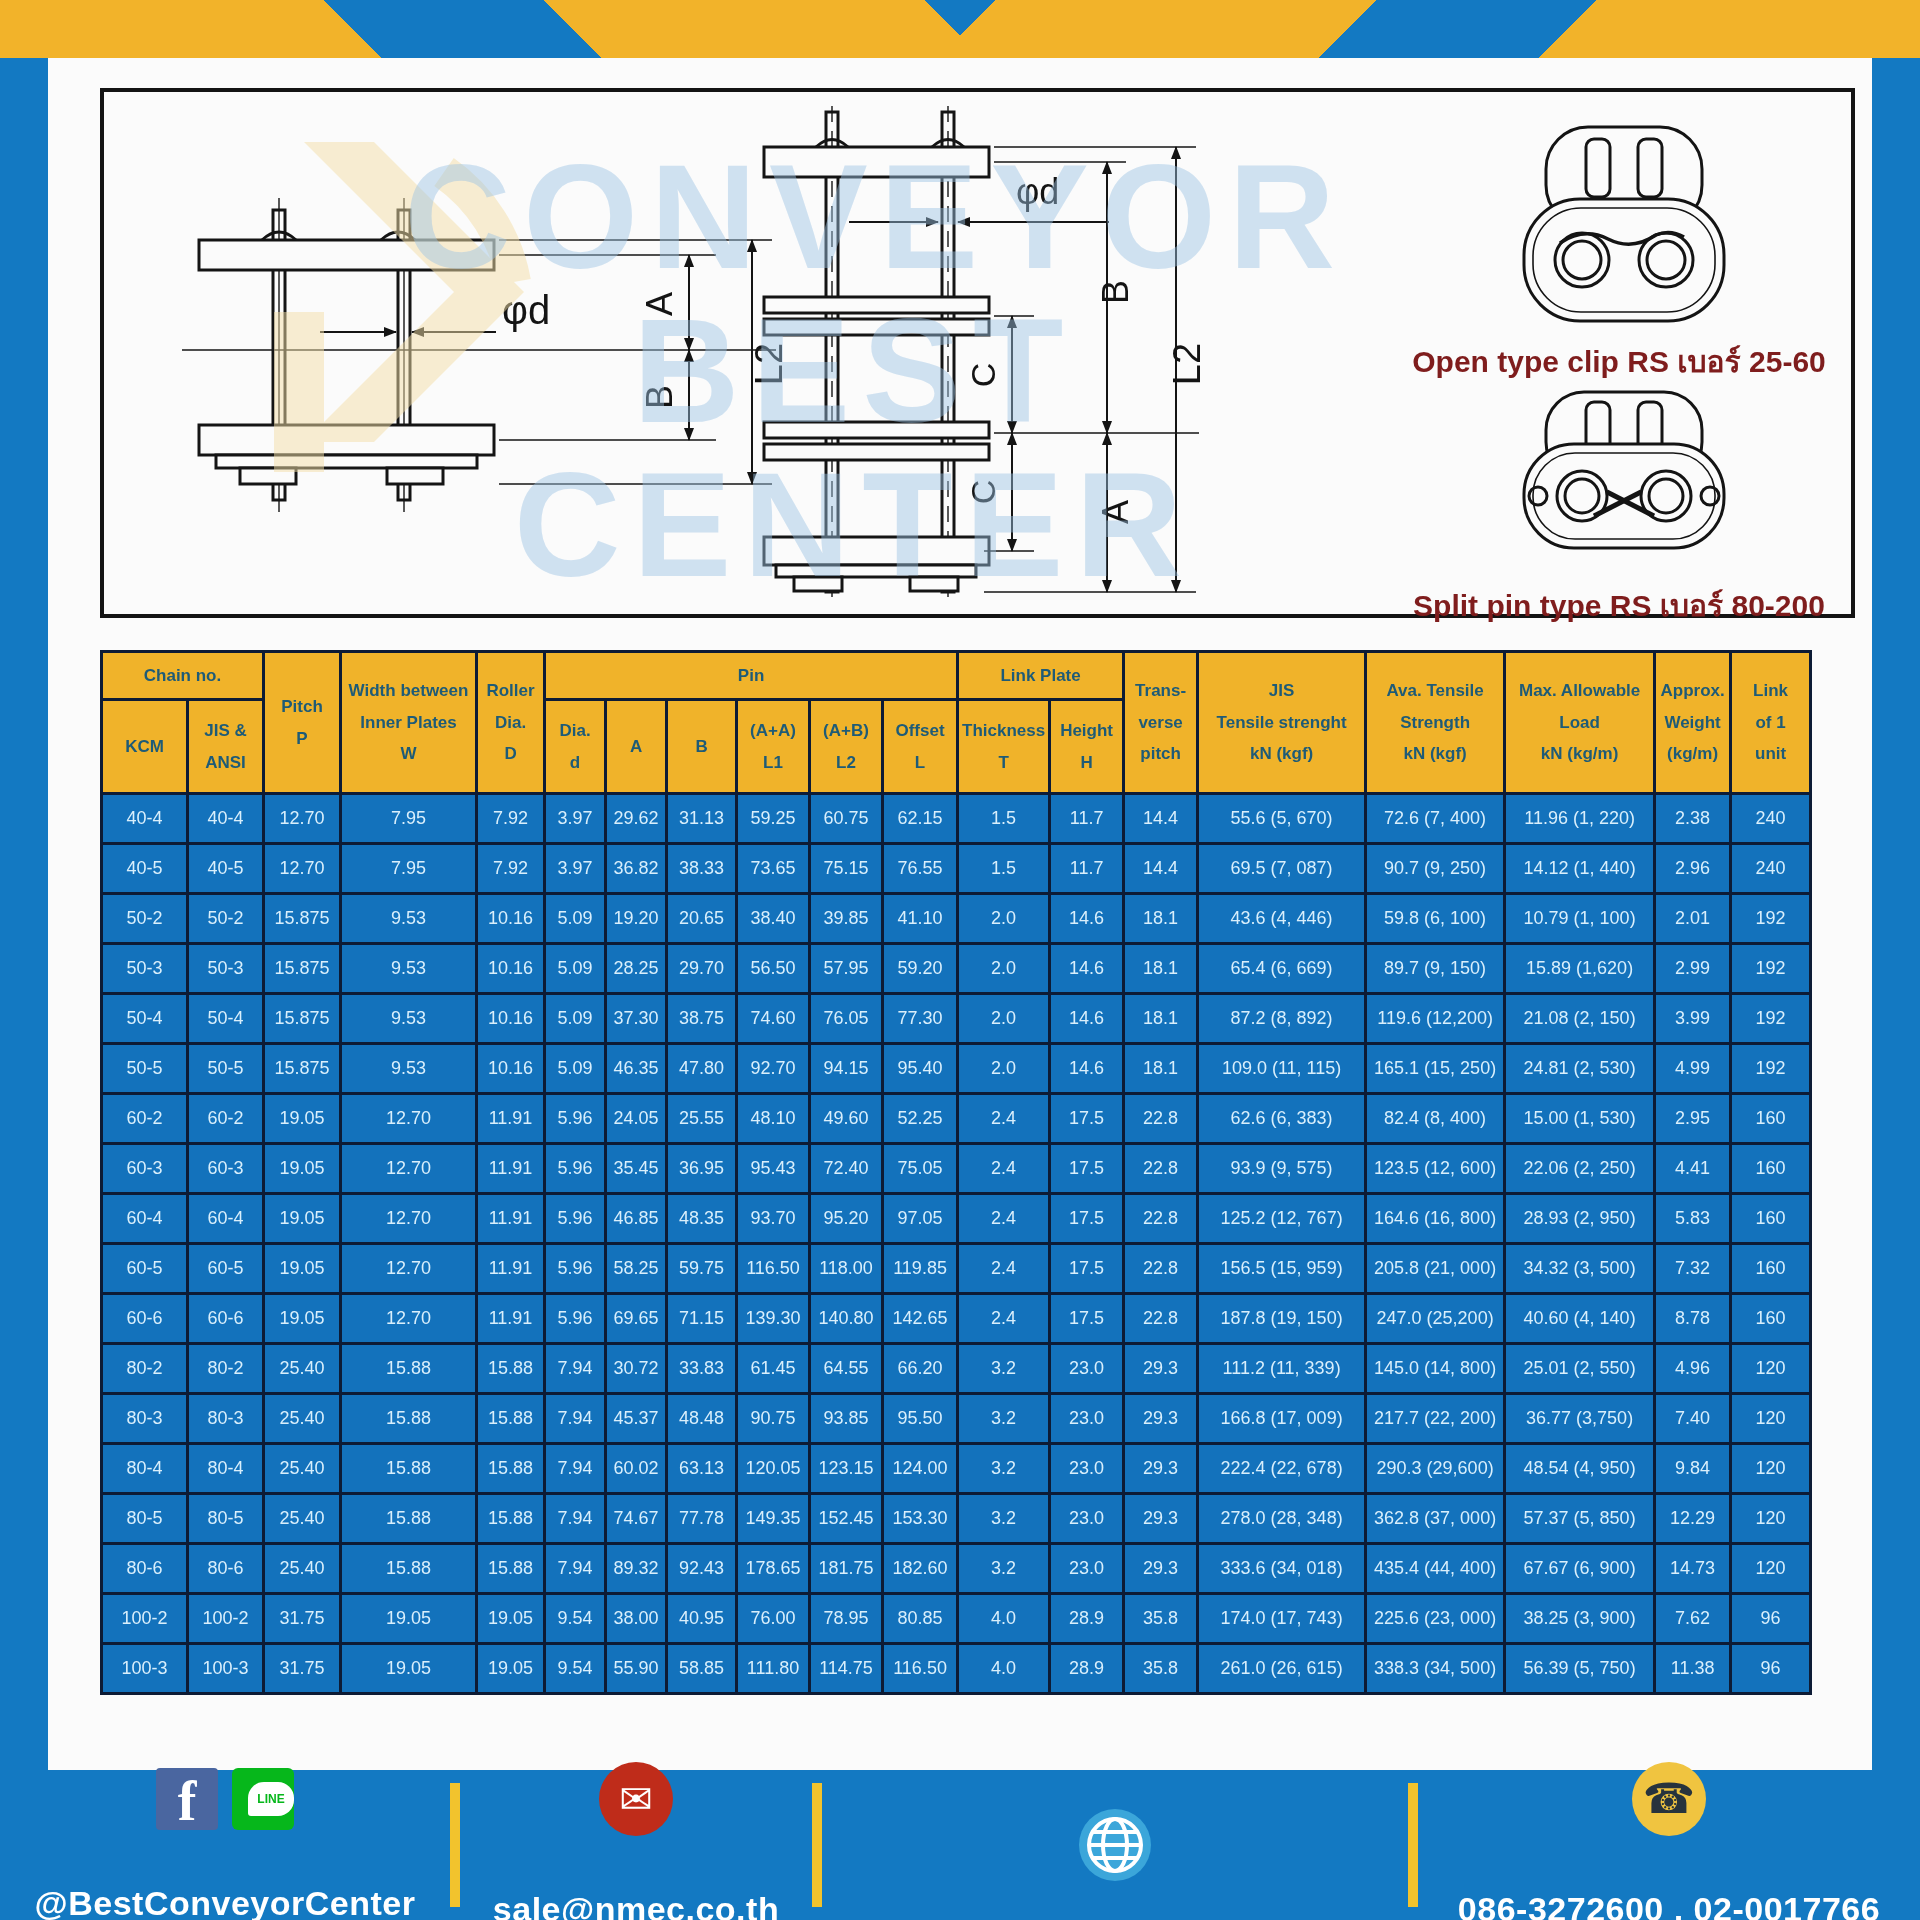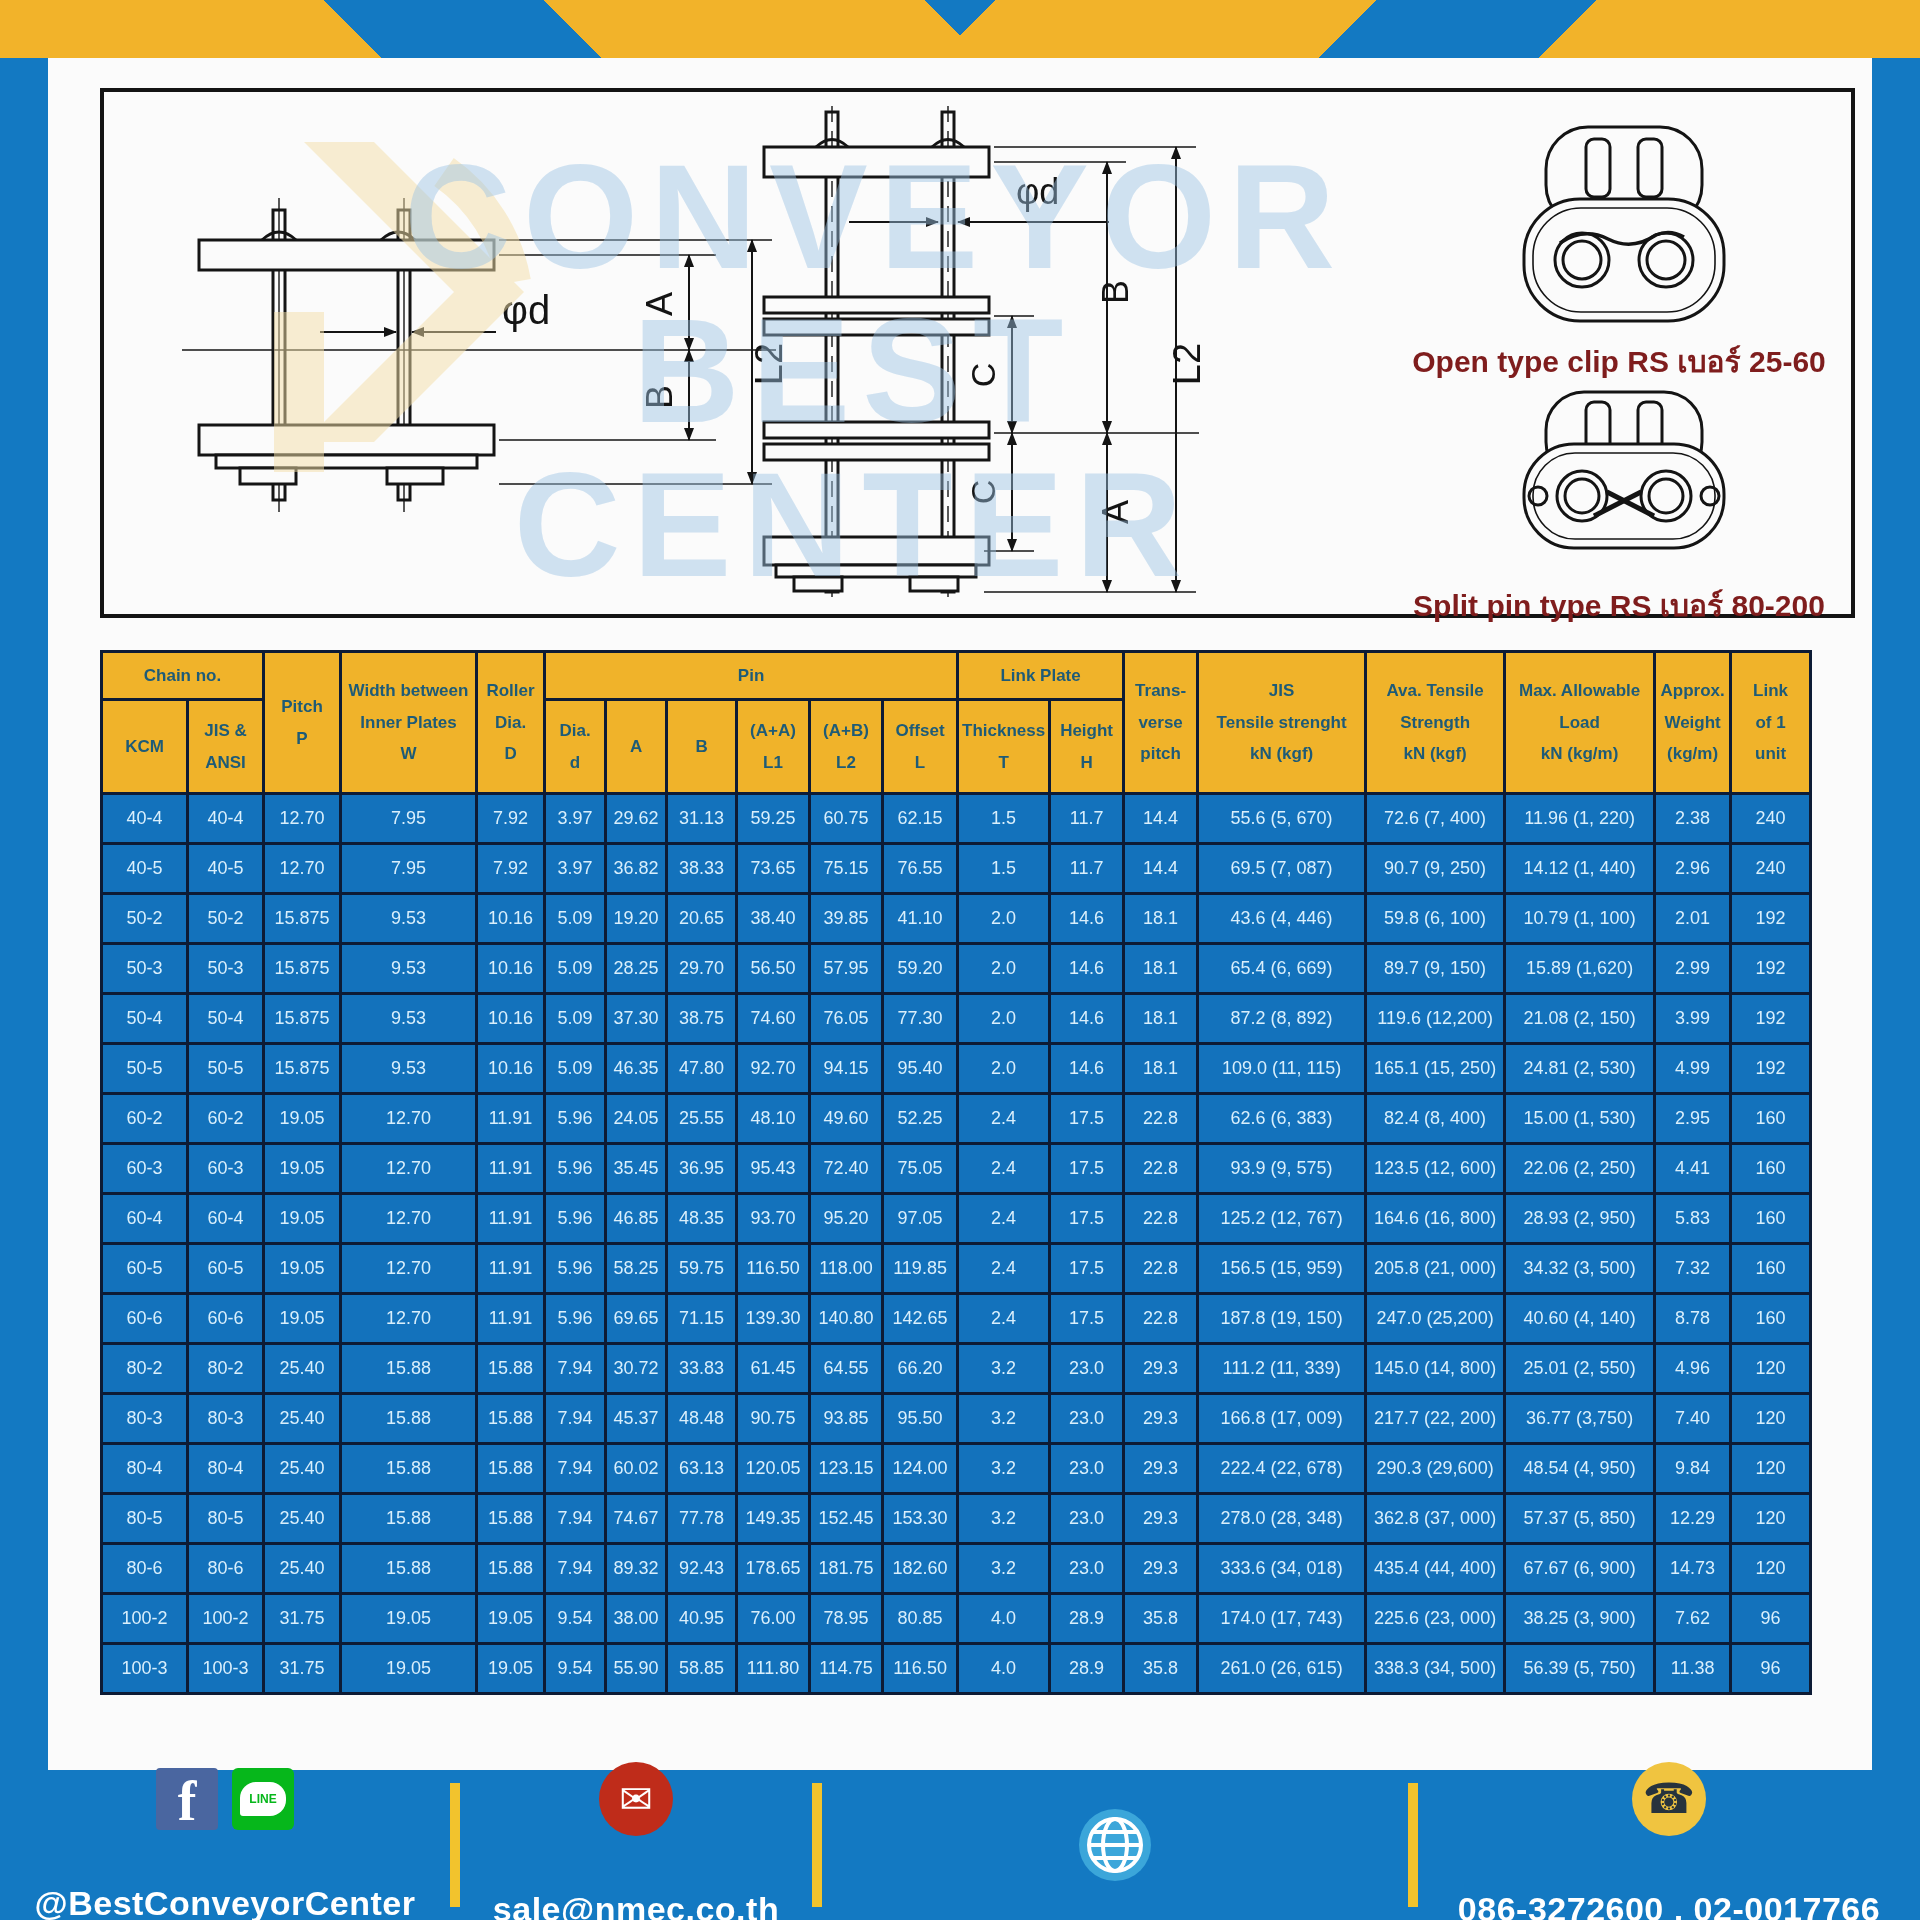--- a/index.html
+++ b/index.html
@@ -41,21 +41,21 @@
   .footer{position:absolute;left:0;top:1770px;width:1920px;height:150px;display:flex;align-items:center;}
   .fsec{display:flex;flex-direction:column;align-items:center;justify-content:center;gap:10px;height:100%;}
   .fsec .icons{display:flex;gap:14px;align-items:center;height:76px;}
   .fsec .ftext{color:#ffffff;font-weight:bold;font-size:34px;letter-spacing:.5px;margin-top:44px;}
   .fdiv{width:10px;height:124px;background:#f2c32d;align-self:center;flex:none;}
   .s1{width:450px;} .s2{width:352px;} .s3{width:586px;} .s4{flex:1;}
   .icon-fb{width:62px;height:62px;background:#4a66a0;border-radius:4px;color:#fff;
            font-weight:bold;font-size:56px;display:flex;align-items:flex-end;justify-content:center;
            line-height:58px;font-family:"Liberation Serif",serif;}
   .icon-line{width:62px;height:62px;background:#06b71b;border-radius:6px;display:flex;
-           align-items:center;justify-content:center;}
+           align-items:center;justify-content:flex-end;}
   .icon-line .bubble{width:46px;height:34px;background:#fff;border-radius:16px 16px 16px 3px;
            display:flex;align-items:center;justify-content:center;color:#06b71b;
            font-size:12px;font-weight:bold;letter-spacing:0;}
   .icon-circle{width:74px;height:74px;border-radius:50%;display:flex;align-items:center;justify-content:center;}
   .icon-mail{background:#bf2c1a;color:#fff;font-size:40px;}
   .icon-phone{background:#f0c440;color:#27333d;font-size:42px;}
 </style>
 </head>
 <body>
 

